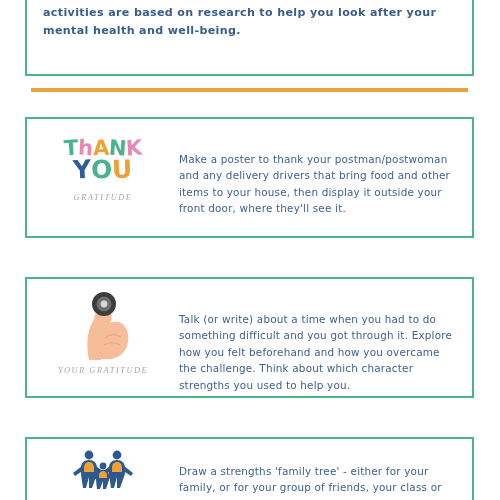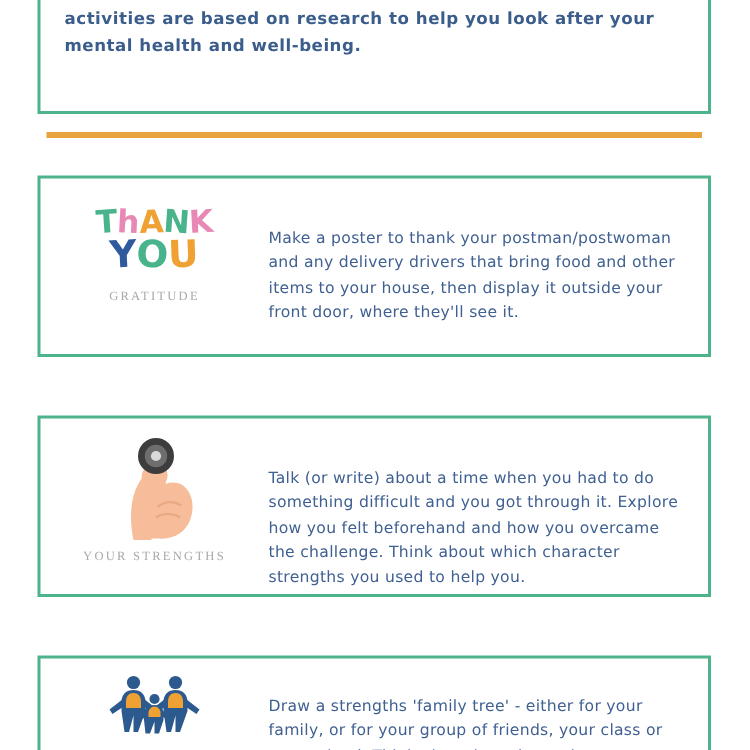--- a/index.html
+++ b/index.html
@@ -81,20 +81,21 @@
   .card-3 .icon-box { height: 50px; }
 
   .caption {
     font-family: "Liberation Serif", serif;
     font-size: 8.4px;
     letter-spacing: 1.5px;
     color: #a9a9a9;
     text-align: center;
     white-space: nowrap;
     margin-top: 2px;
+    font-style: italic;
   }
   .card-2 .caption { margin-top: 1px; }
   .card-3 .caption { margin-top: 4px; }
 
   .body-col {
     flex: 1 1 auto;
     padding-top: 20px;
     padding-right: 14px;
     margin-top: 12px;
   }
@@ -174,21 +175,21 @@
             <path d="M20 32 C18 26 21 20 27 19 L35 21 C38 26 37 32 32 35 Z" fill="#f7bd9a"></path>
 
             <path d="M30 48 C35 44 41 44 46 47" stroke="#e8a985" stroke-width="1.6" fill="none"></path>
             <path d="M29 55 C34 52 40 52 45 55" stroke="#e8a985" stroke-width="1.4" fill="none"></path>
 
             <circle cx="29" cy="14" r="12" fill="#3d3d3d"></circle>
             <circle cx="29" cy="14" r="7.5" fill="#6e6e6e"></circle>
             <circle cx="29" cy="14" r="3.4" fill="#d9d9d9"></circle>
           </svg>
         </div>
-        <div class="caption">YOUR STRENGTHS</div>
+        <div class="caption">YOUR GRATITUDE</div>
       </div>
       <div class="body-col">
         <div class="body-text">Talk (or write) about a time when you had to do something difficult and you got through it.  Explore how you felt beforehand and how you overcame the challenge. Think about which character strengths you used to help you.</div>
       </div>
     </div>
   </div>
 
   <div class="card card-3">
     <div class="card-inner">
       <div class="icon-col">

